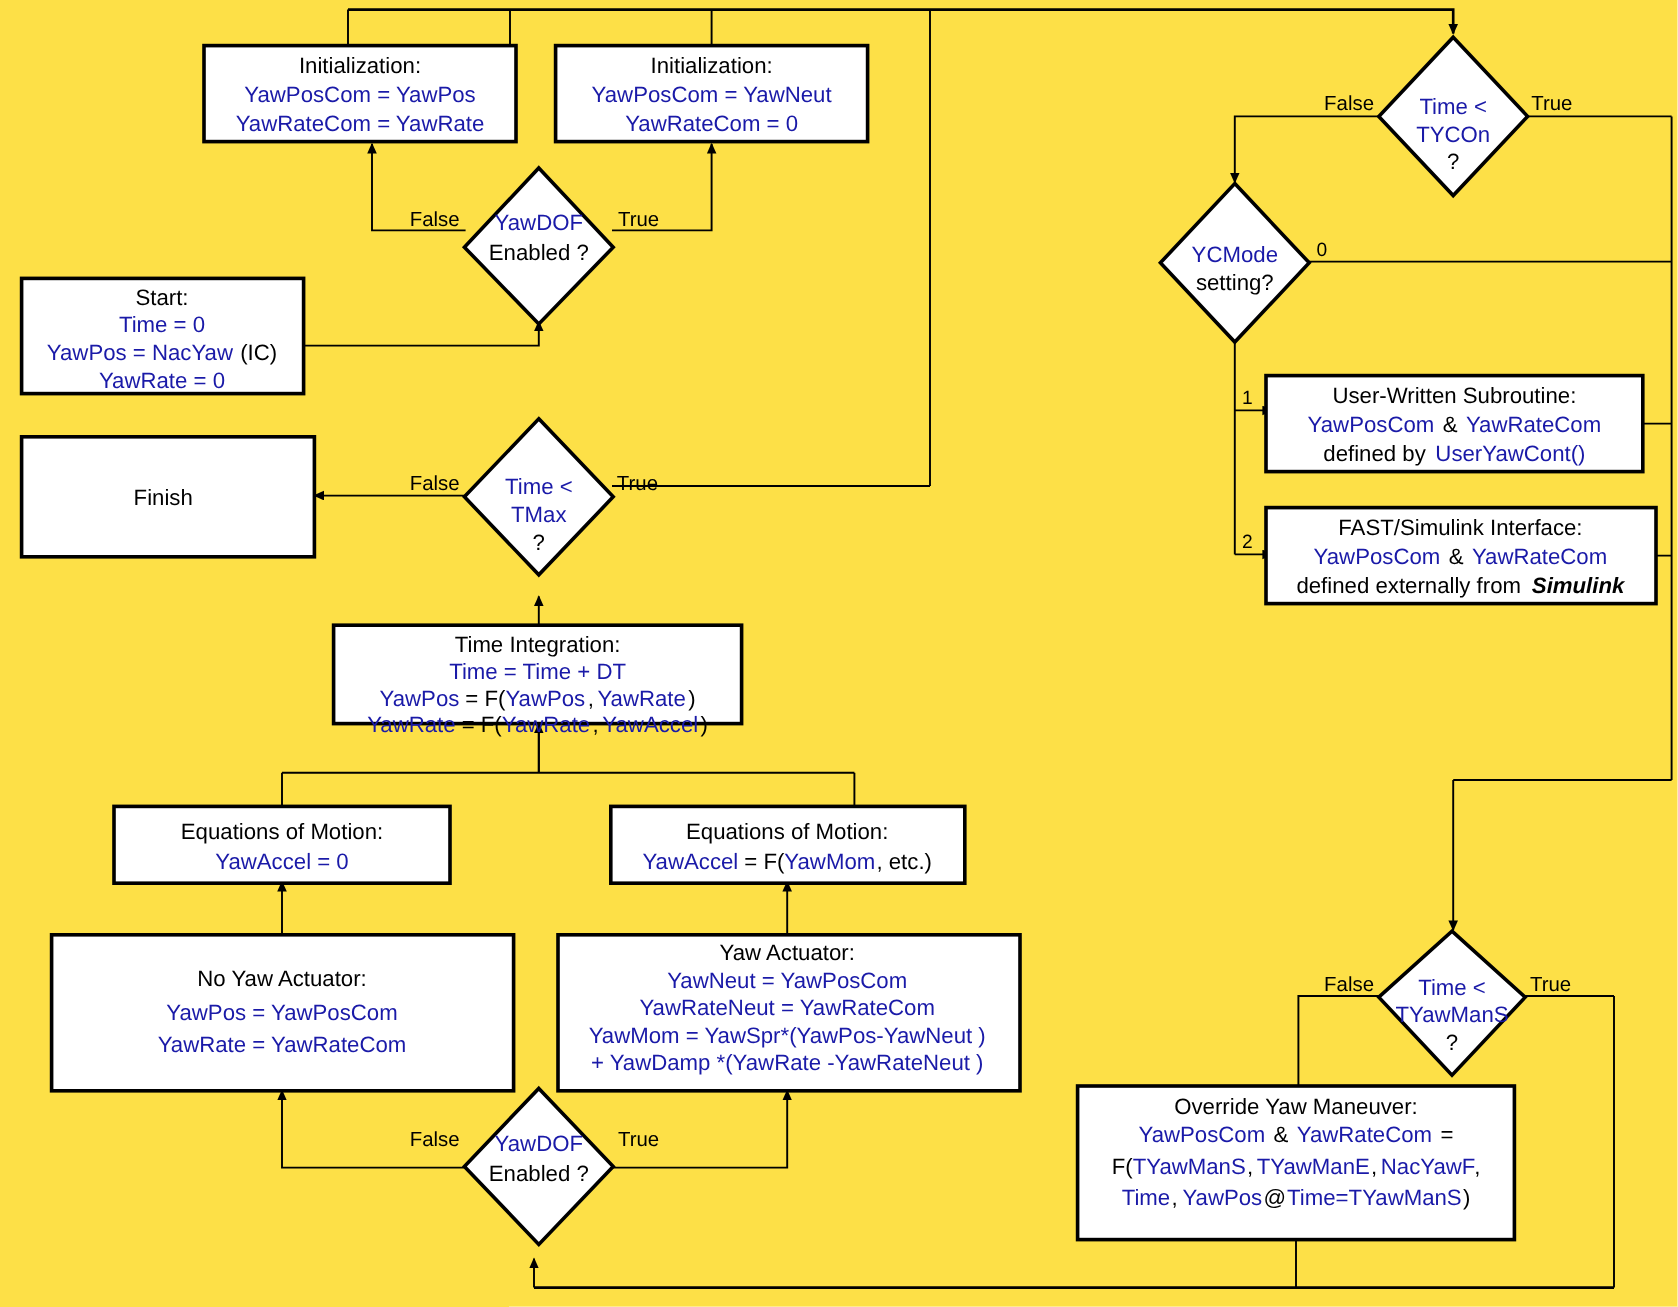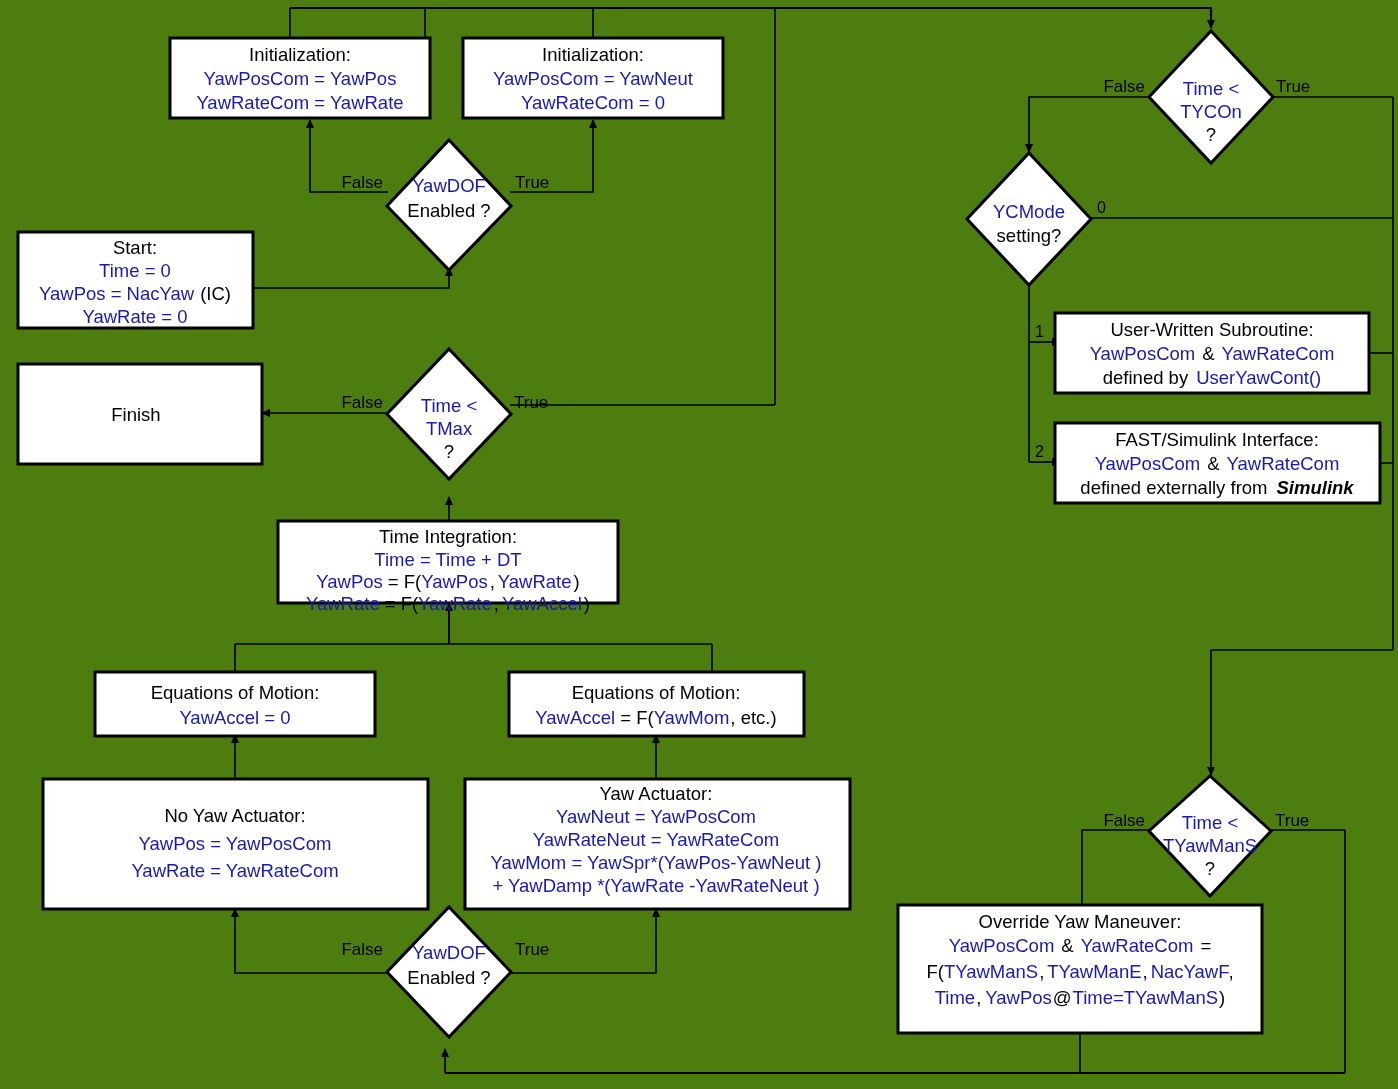--- a/index.html
+++ b/index.html
@@ -1,16 +1,16 @@
 <!DOCTYPE html>
 <html><head>
 <meta charset="utf-8">
 <style>
   html,body{margin:0;padding:0;background:#ffffff;}
-  #stage{position:relative;width:1398px;height:1089px;background:#4d7c0f;
+  #stage{position:relative;width:1398px;height:1089px;background:#fde047;
          font-family:"Liberation Sans","DejaVu Sans",sans-serif;}
   svg{position:absolute;left:0;top:0;width:1398px;height:1089px;}
   .blk{fill:#ffffff;stroke:#000000;stroke-width:3;}
   .dia{fill:#ffffff;stroke:#000000;stroke-width:3;}
   .ln{stroke:#000000;stroke-width:1.6;fill:none;}
   .ln2{stroke:#000000;stroke-width:2.2;fill:none;}
   text{font-family:"Liberation Sans","DejaVu Sans",sans-serif;}
   .t{font-size:18.5px;fill:#000000;}
   .v{font-size:18.5px;fill:#1a1aa8;}
   .lbl{font-size:17px;fill:#000000;}

